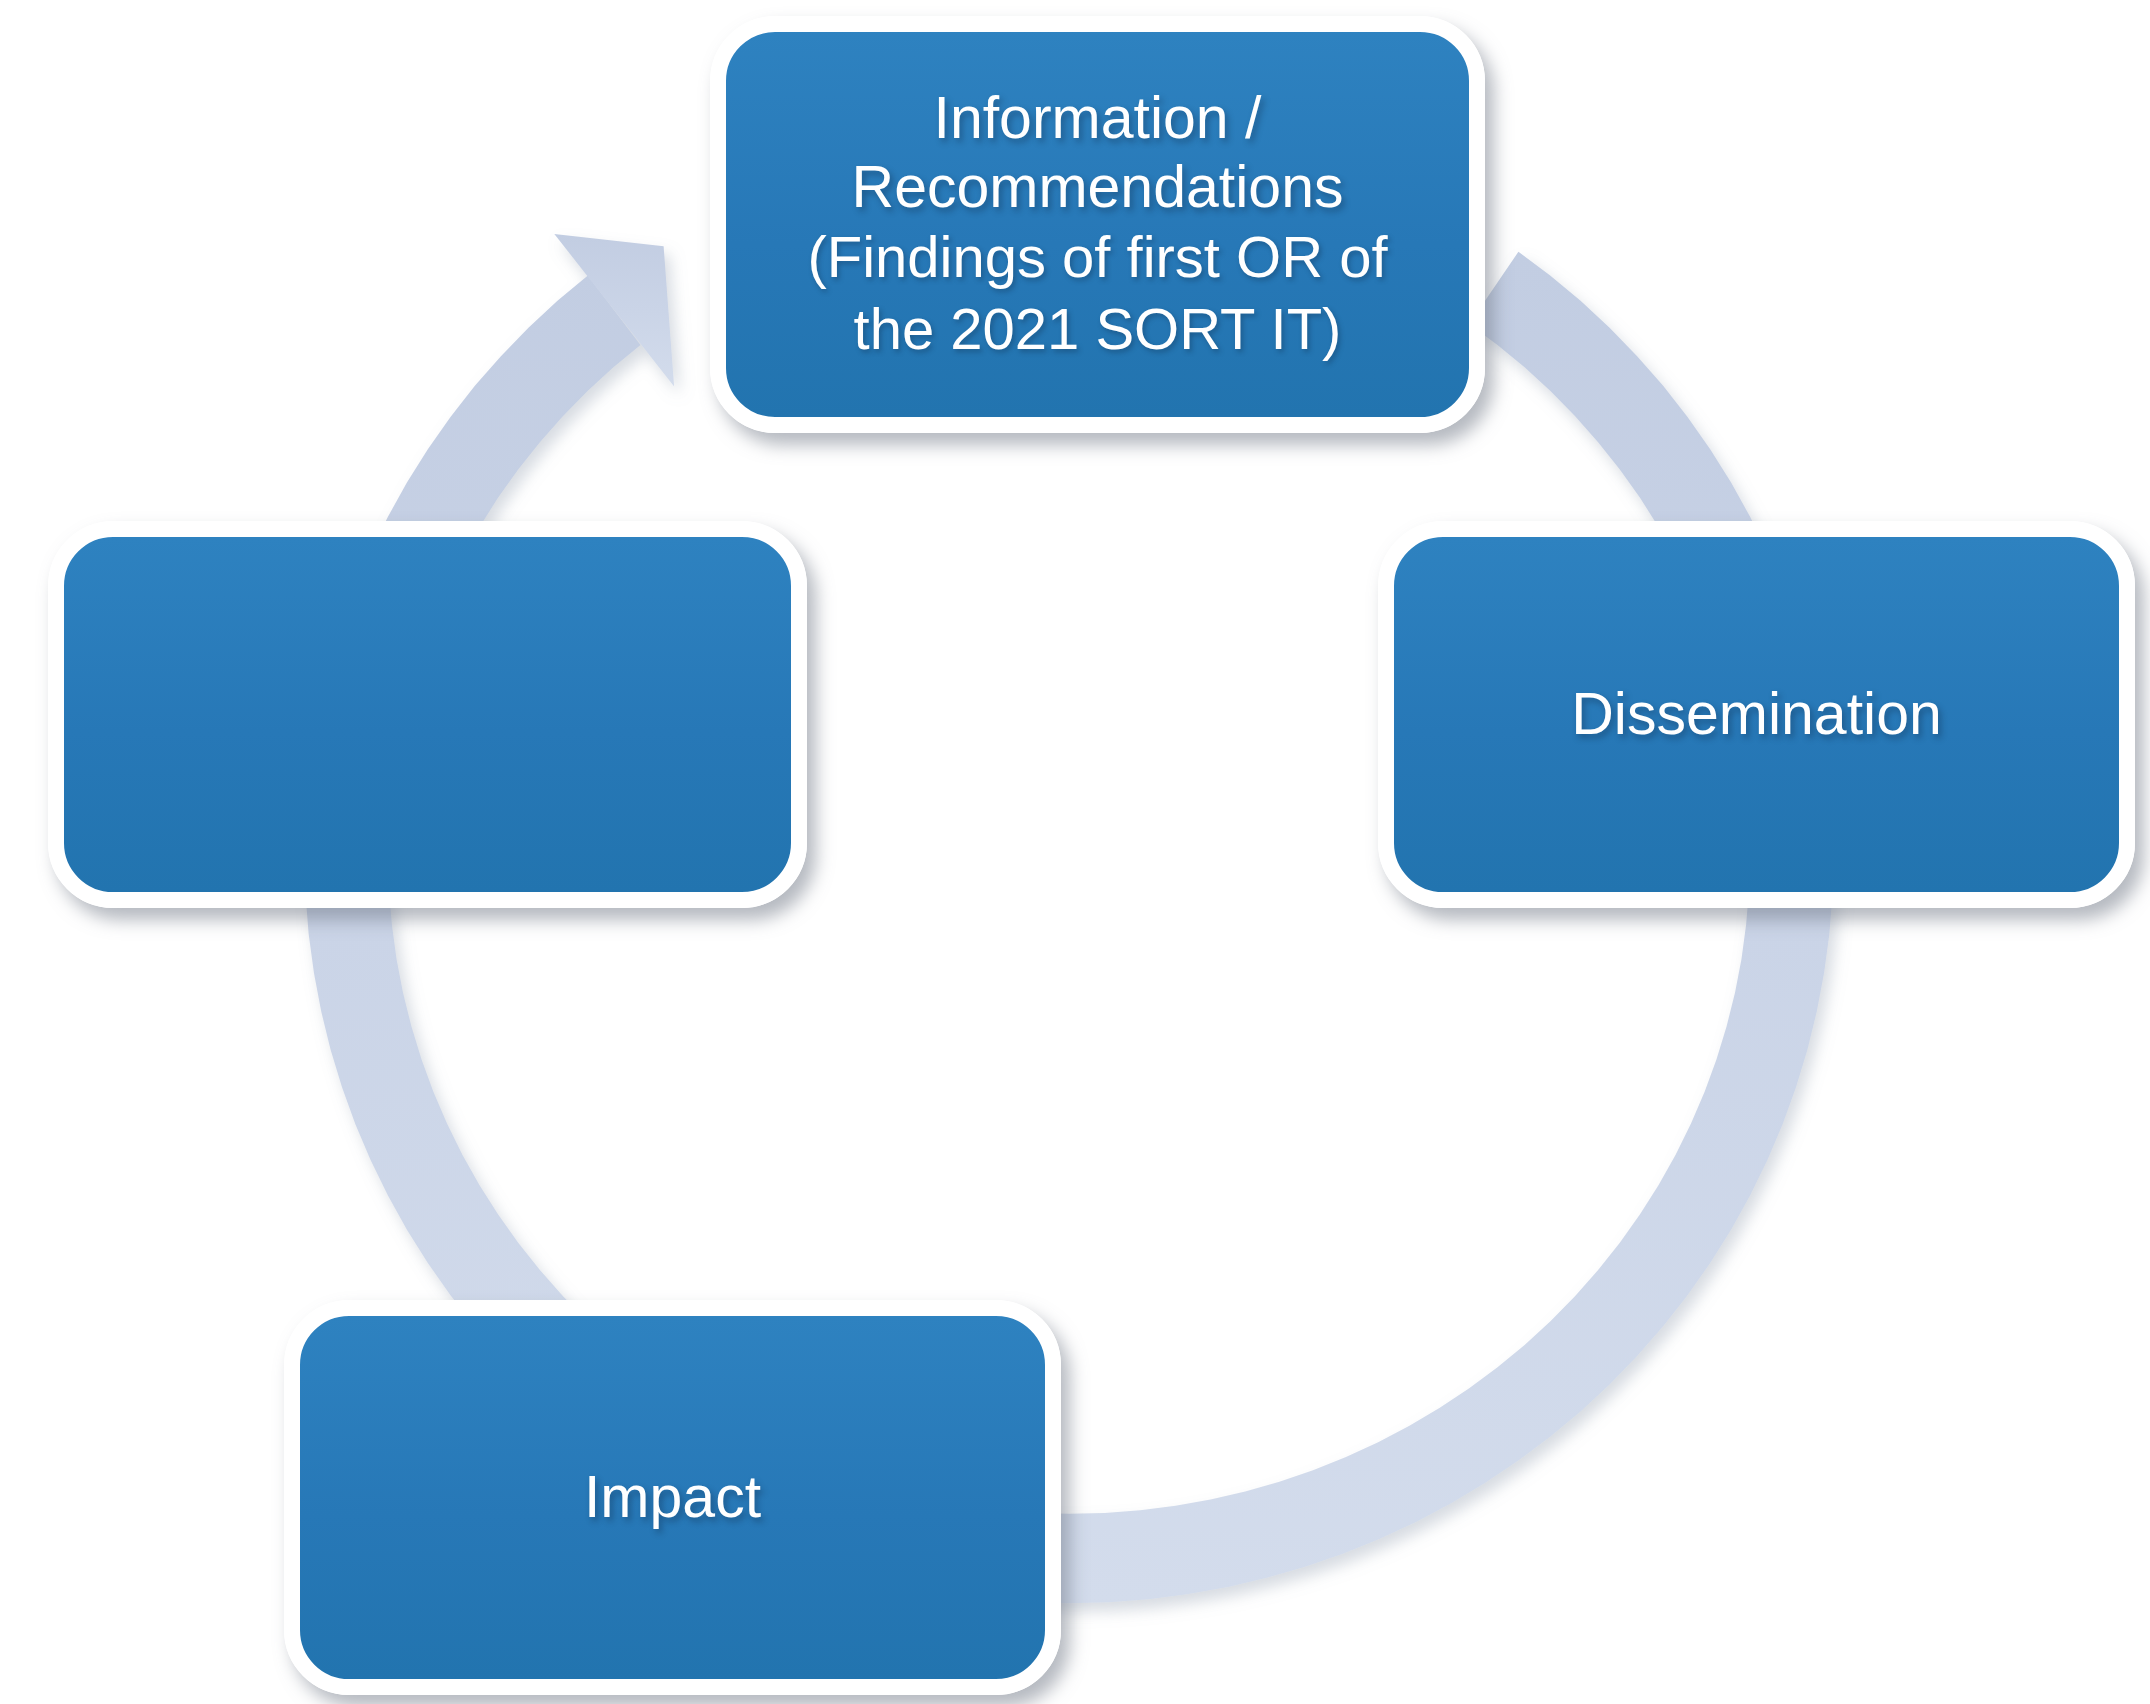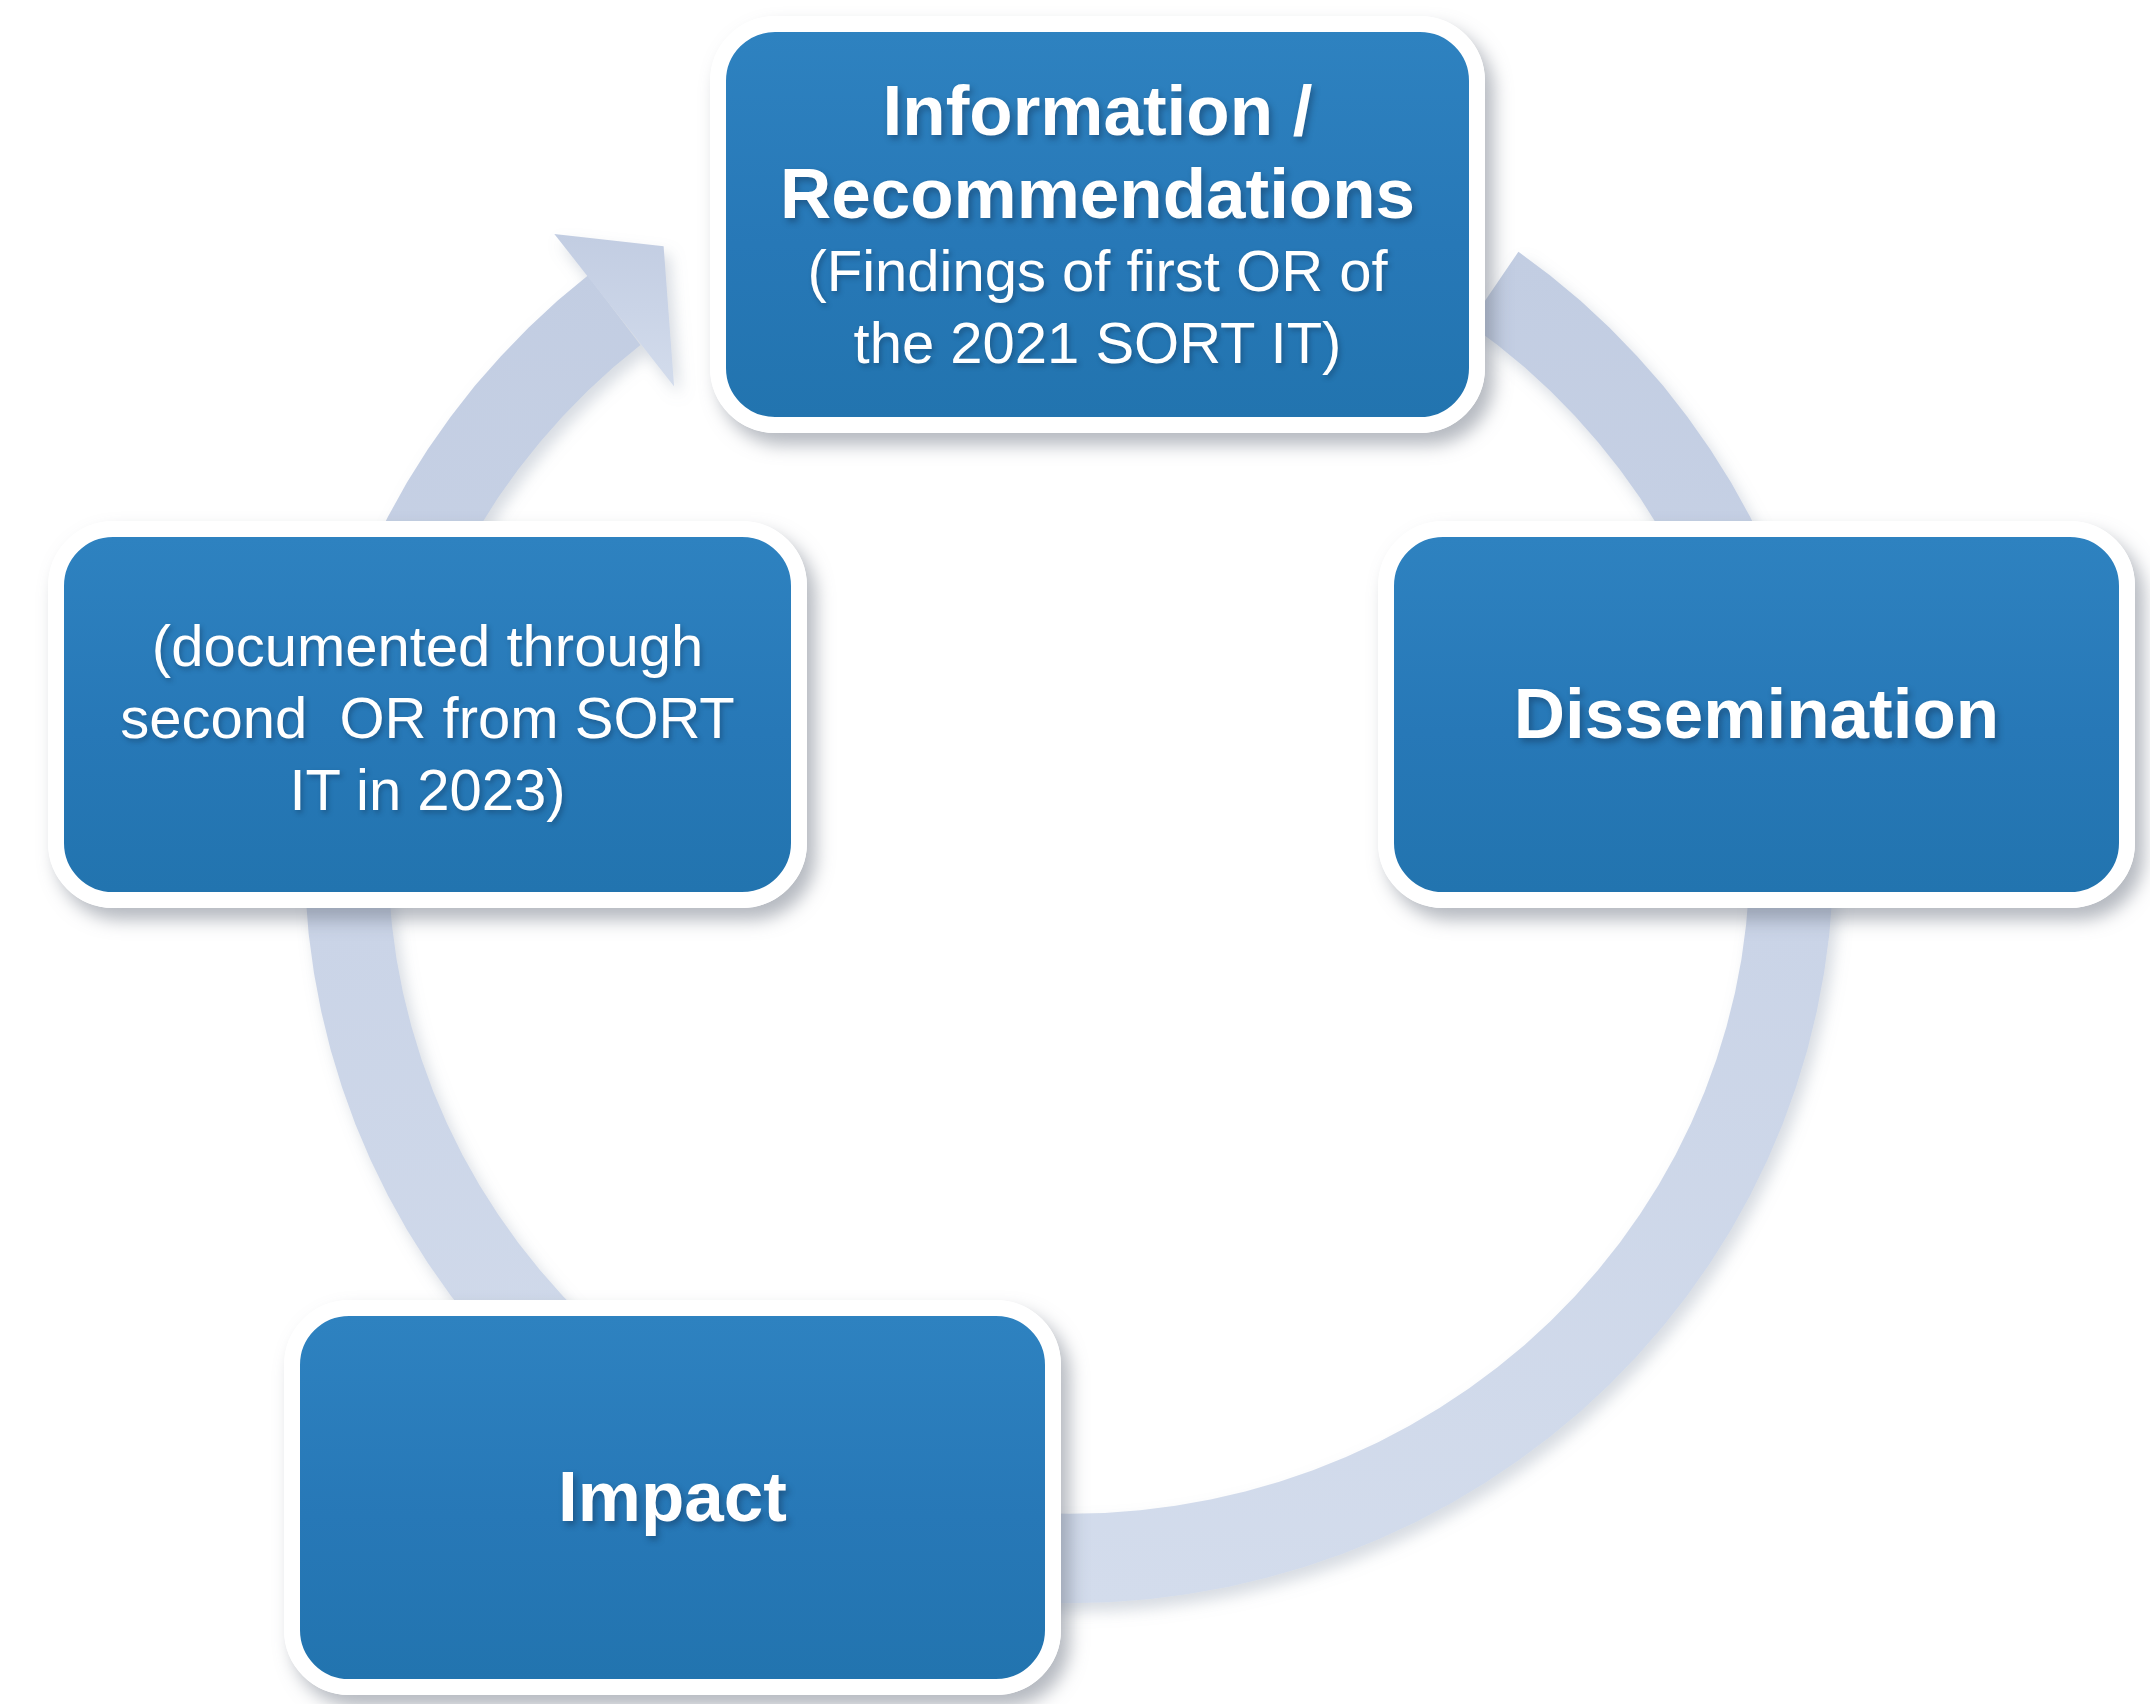--- a/index.html
+++ b/index.html
@@ -30,22 +30,22 @@
     border-radius: 65px;
     box-shadow: 8.7px 11.5px 17.3px rgba(110, 118, 132, 0.50);
     display: flex;
     flex-direction: column;
     align-items: center;
     justify-content: center;
     color: #ffffff;
     text-align: center;
   }
   .box .title {
-    font-weight: 700;
-    font-size: 71px;
+    font-weight: 400;
+    font-size: 59px;
     line-height: 1.16;
     white-space: pre-wrap;
     text-shadow: 2.9px 3.6px 6.5px rgba(15, 40, 70, 0.40);
   }
   .box .sub {
     font-weight: 400;
     font-size: 58px;
     line-height: 1.24;
     white-space: pre-wrap;
     text-shadow: 2.2px 2.9px 5.8px rgba(15, 40, 70, 0.35);
@@ -90,19 +90,16 @@
   <div class="box box-dissemination">
     <div class="title">Dissemination</div>
   </div>
 
 
   <div class="box box-actions">
     <div class="title">Impact</div>
   </div>
 
   <div class="box box-change">
-    <div class="sub">(documented through
-second  OR from SORT
-IT in 2023)</div>
   </div>
 
 </div>
 
 
 </body></html>

